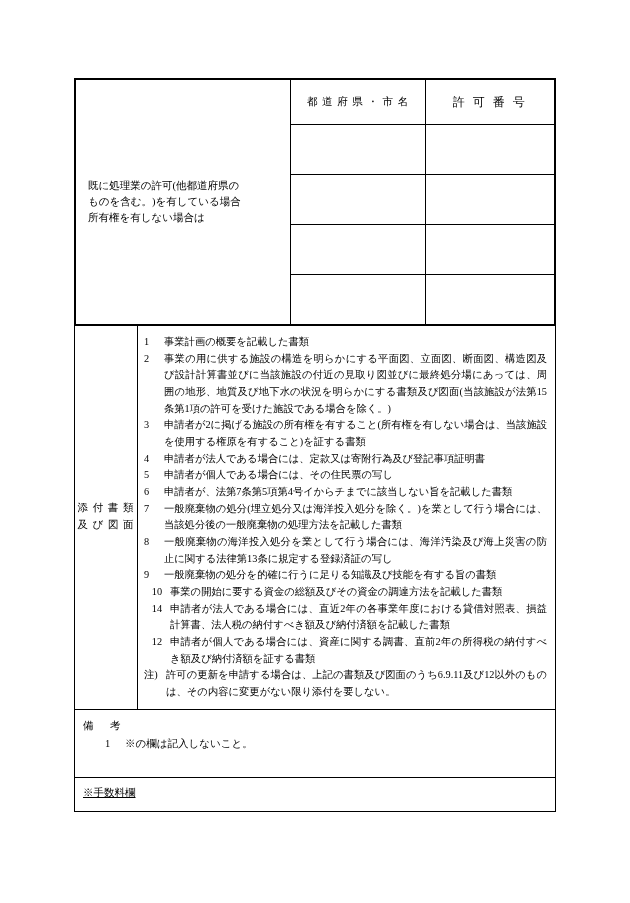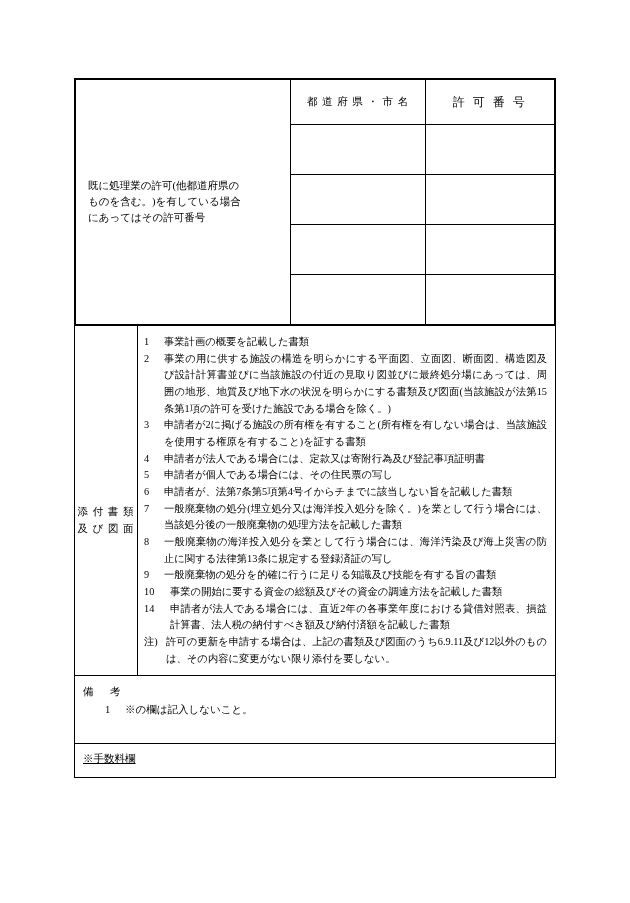--- a/index.html
+++ b/index.html
@@ -81,21 +81,20 @@
     font-size: 10.5px;
     line-height: 1.6;
   }
   .attach-label .inner {
     position: absolute;
     top: 50%;
     left: 0;
     right: 0;
     transform: translateY(-50%);
     text-align: center;
-    margin-top: 20px;
   }
   .attach-label .inner span {
     display: block;
     letter-spacing: 1px;
   }
   .attach-body {
     flex: 1 1 auto;
     padding: 8px 8px 8px 6px;
     font-size: 10.3px;
     line-height: 1.62;
@@ -104,20 +103,21 @@
     display: flex;
     margin-bottom: 0px;
   }
   .item .num {
     flex: 0 0 20px;
     text-align: left;
     white-space: nowrap;
   }
   .item .num.wide {
     flex: 0 0 26px;
+    text-align: center;
   }
   .item .txt {
     flex: 1 1 auto;
     text-align: justify;
   }
   .note {
     display: flex;
     margin-top: 0px;
   }
   .note .num {
@@ -160,21 +160,21 @@
 
 <div class="page">
   <div class="doc">
 
     <table class="grid">
       <tbody>
           <tr>
         <td class="permit-label" rowspan="5">
           <span class="ln">既に処理業の許可(他都道府県の</span>
           <span class="ln">ものを含む。)を有している場合</span>
-          <span class="ln">にあってはその許可番号</span>
+          <span class="ln">所有権を有しない場合は</span>
         </td>
         <td class="hdr-pref">都 道 府 県 ・ 市 名</td>
         <td class="hdr-num">許 可 番 号</td>
       </tr>
       <tr class="empty-row">
         <td></td>
         <td></td>
       </tr>
       <tr class="empty-row">
         <td></td>
@@ -235,20 +235,24 @@
           <span class="num">9</span>
           <span class="txt">一般廃棄物の処分を的確に行うに足りる知識及び技能を有する旨の書類</span>
         </div>
         <div class="item">
           <span class="num wide">10</span>
           <span class="txt">事業の開始に要する資金の総額及びその資金の調達方法を記載した書類</span>
         </div>
         <div class="item">
           <span class="num wide">14</span>
           <span class="txt">申請者が法人である場合には、直近2年の各事業年度における貸借対照表、損益計算書、法人税の納付すべき額及び納付済額を記載した書類</span>
+        </div>
+        <div class="item">
+          <span class="num wide">12</span>
+          <span class="txt">申請者が個人である場合には、資産に関する調書、直前2年の所得税の納付すべき額及び納付済額を証する書類</span>
         </div>
         <div class="note">
           <span class="num">注)</span>
           <span class="txt">許可の更新を申請する場合は、上記の書類及び図面のうち6.9.11及び12以外のものは、その内容に変更がない限り添付を要しない。</span>
         </div>
       </div>
     </div>
 
     <div class="remarks">
       <div class="title">備　考</div>

